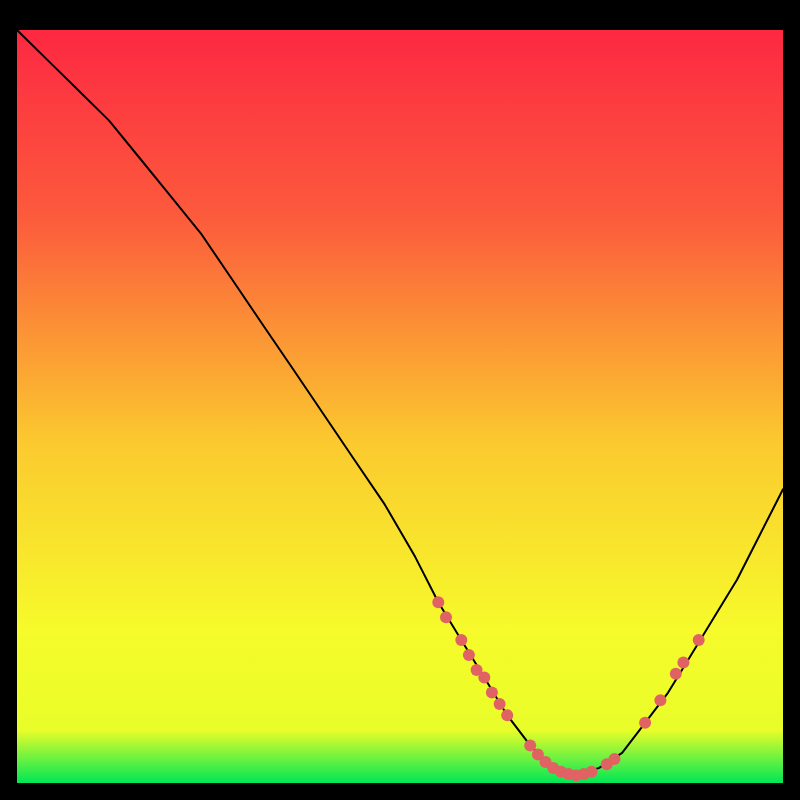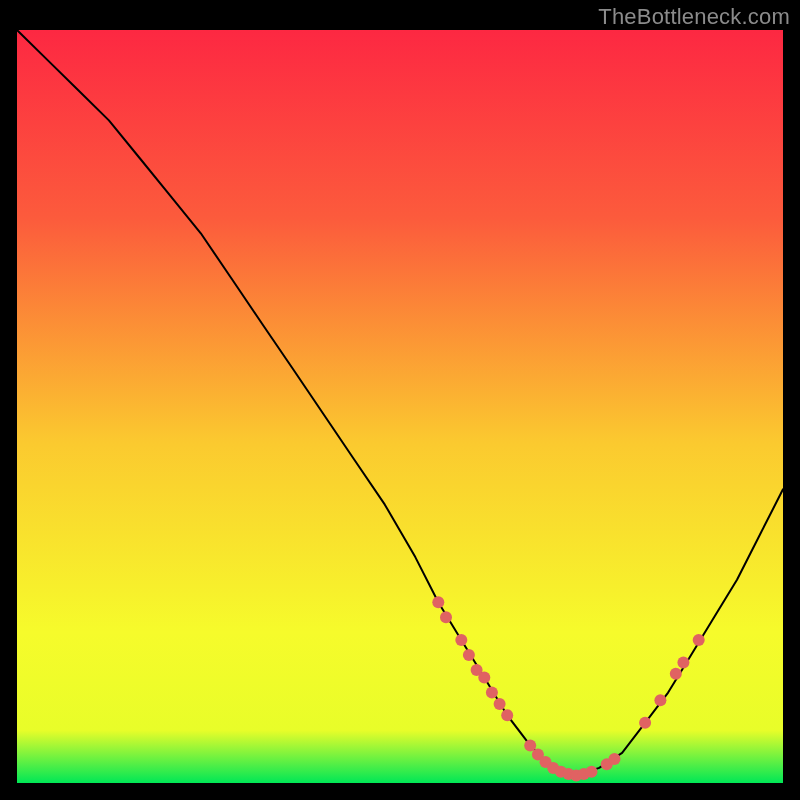--- a/index.html
+++ b/index.html
@@ -32,21 +32,20 @@
     top: 30px;
     width: 766px;
     height: 753px;
   }
   svg { display: block; }
 </style>
 </head>
 <body>
 
 <div class="frame">
-  <div class="watermark">TheBottleneck.com</div>
   <div class="plot">
     <svg id="chart-svg" width="766" height="753" viewBox="0 0 766 753">
         <defs>
           <linearGradient id="bg-grad" x1="0" y1="0" x2="0" y2="1">
             <stop offset="0%" stop-color="#fd2842"></stop>
             <stop offset="25%" stop-color="#fc5b3c"></stop>
             <stop offset="55.00000000000001%" stop-color="#fbca2f"></stop>
             <stop offset="80%" stop-color="#f6fb2b"></stop>
             <stop offset="93%" stop-color="#e8fd29"></stop>
             <stop offset="100%" stop-color="#00e756"></stop>

